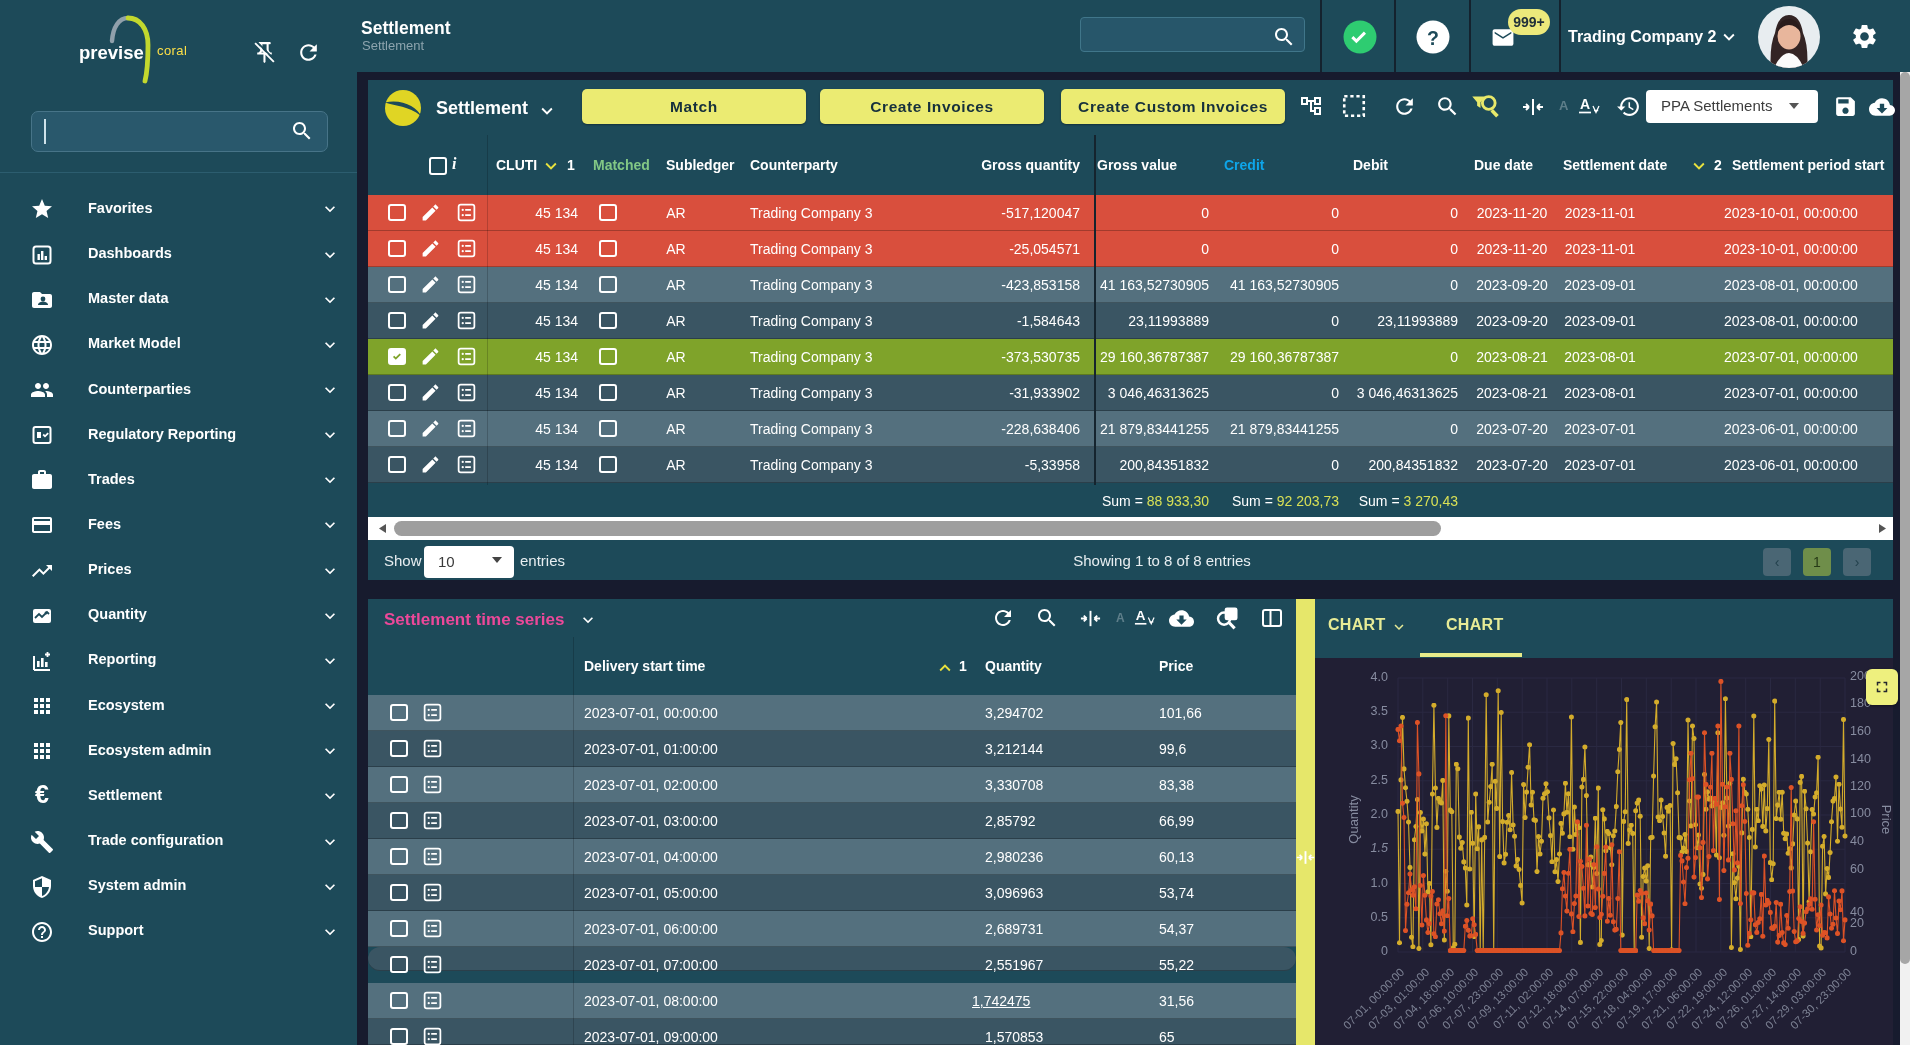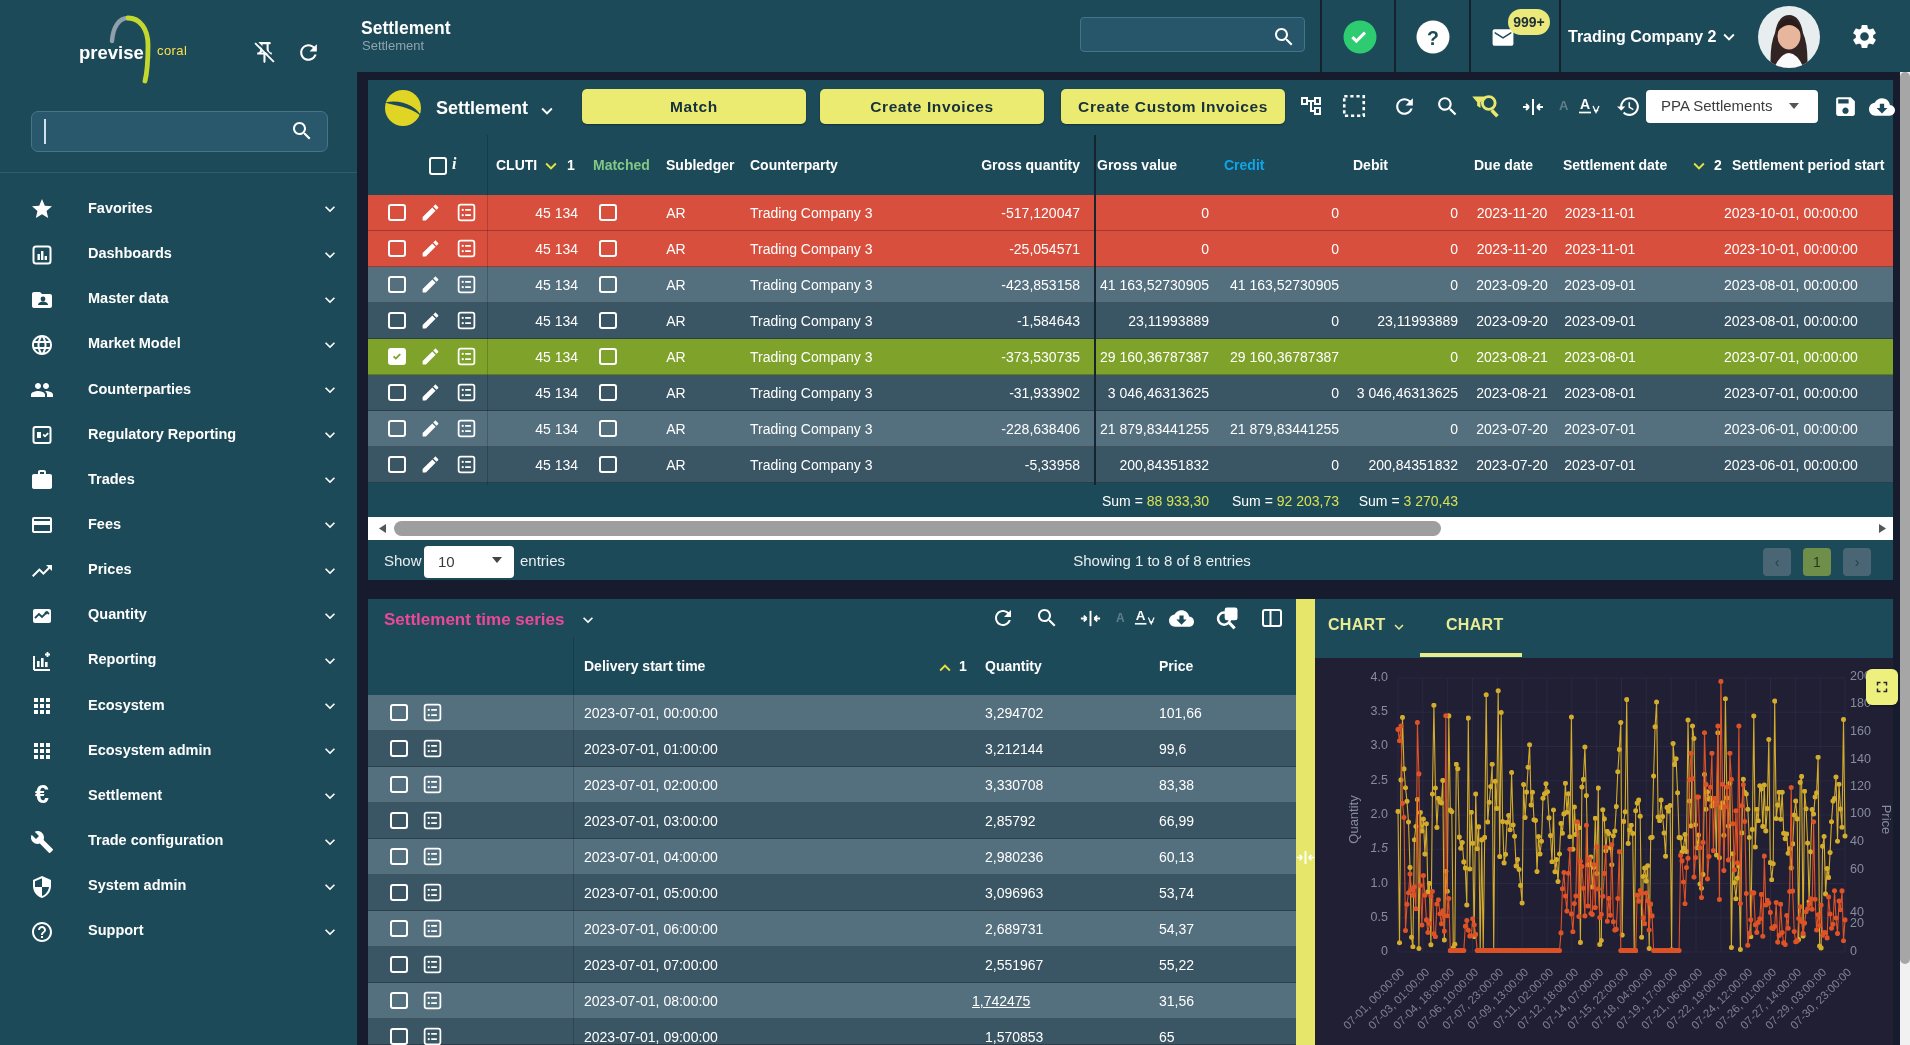--- a/index.html
+++ b/index.html
@@ -682,21 +682,21 @@
       <rect x="3" y="3" width="18" height="18" rx="2.5" fill="none" stroke="#fff" stroke-width="2"></rect>
       <circle cx="7.7" cy="9" r="1.3" fill="#fff"></circle>
       <circle cx="7.7" cy="15" r="1.3" fill="#fff"></circle>
       <rect x="10.5" y="8" width="6.5" height="2" fill="#fff"></rect>
       <rect x="10.5" y="14" width="6.5" height="2" fill="#fff"></rect>
     </svg>
 <span class="cell" style="left:216px;">2023-07-01, 06:00:00</span>
 <span class="cell" style="left:617px;">2,689731</span>
 <span class="cell" style="left:791px;">54,37</span>
 </div>
-<div class="abs row2" style="top:947px;height:36px;background:#3a5563;box-shadow:inset 0 -1px 0 rgba(0,0,0,.25);">
+<div class="abs row2" style="top:947px;height:24px;background:#3a5563;box-shadow:inset 0 -1px 0 rgba(0,0,0,.25);border-radius:13px;">
 <span class="cbx" style="left:22px;"></span>
 <svg class="abs" style="left:54px;top:7px" width="21" height="21" viewBox="0 0 24 24">
       <rect x="3" y="3" width="18" height="18" rx="2.5" fill="none" stroke="#fff" stroke-width="2"></rect>
       <circle cx="7.7" cy="9" r="1.3" fill="#fff"></circle>
       <circle cx="7.7" cy="15" r="1.3" fill="#fff"></circle>
       <rect x="10.5" y="8" width="6.5" height="2" fill="#fff"></rect>
       <rect x="10.5" y="14" width="6.5" height="2" fill="#fff"></rect>
     </svg>
 <span class="cell" style="left:216px;">2023-07-01, 07:00:00</span>
 <span class="cell" style="left:617px;">2,551967</span>

